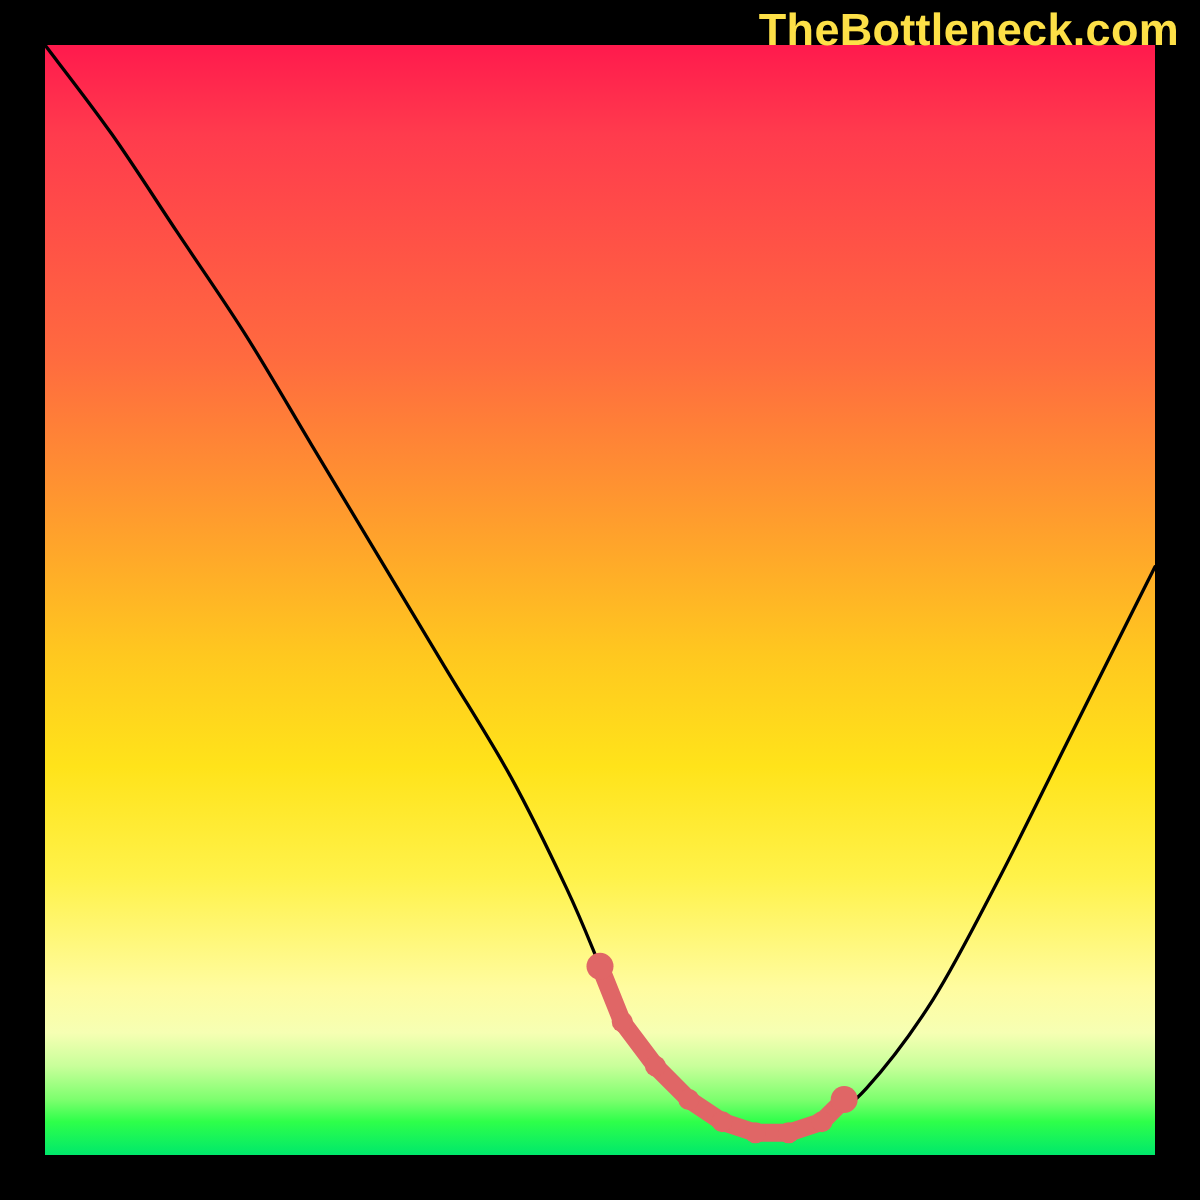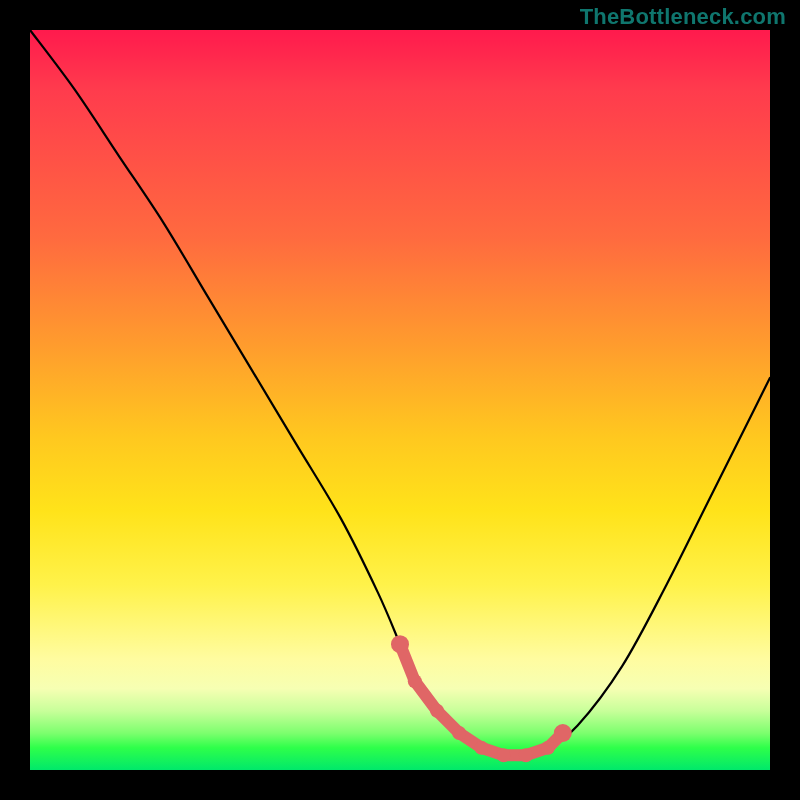--- a/index.html
+++ b/index.html
@@ -40,22 +40,22 @@
       #c8ff9a 92%,
       #7dff6e 95%,
       #2eff4a 97%,
       #00e86b 100%
     );
   }
   .watermark {
     position: absolute;
     top: 4px;
     right: 14px;
-    color: #0f766e;
-    font-size: 22px;
+    color: #fde047;
+    font-size: 30px;
     font-weight: 600;
     letter-spacing: 0.2px;
     user-select: none;
   }
   svg.overlay {
     position: absolute;
     left: 30px;
     top: 30px;
     width: 740px;
     height: 740px;

